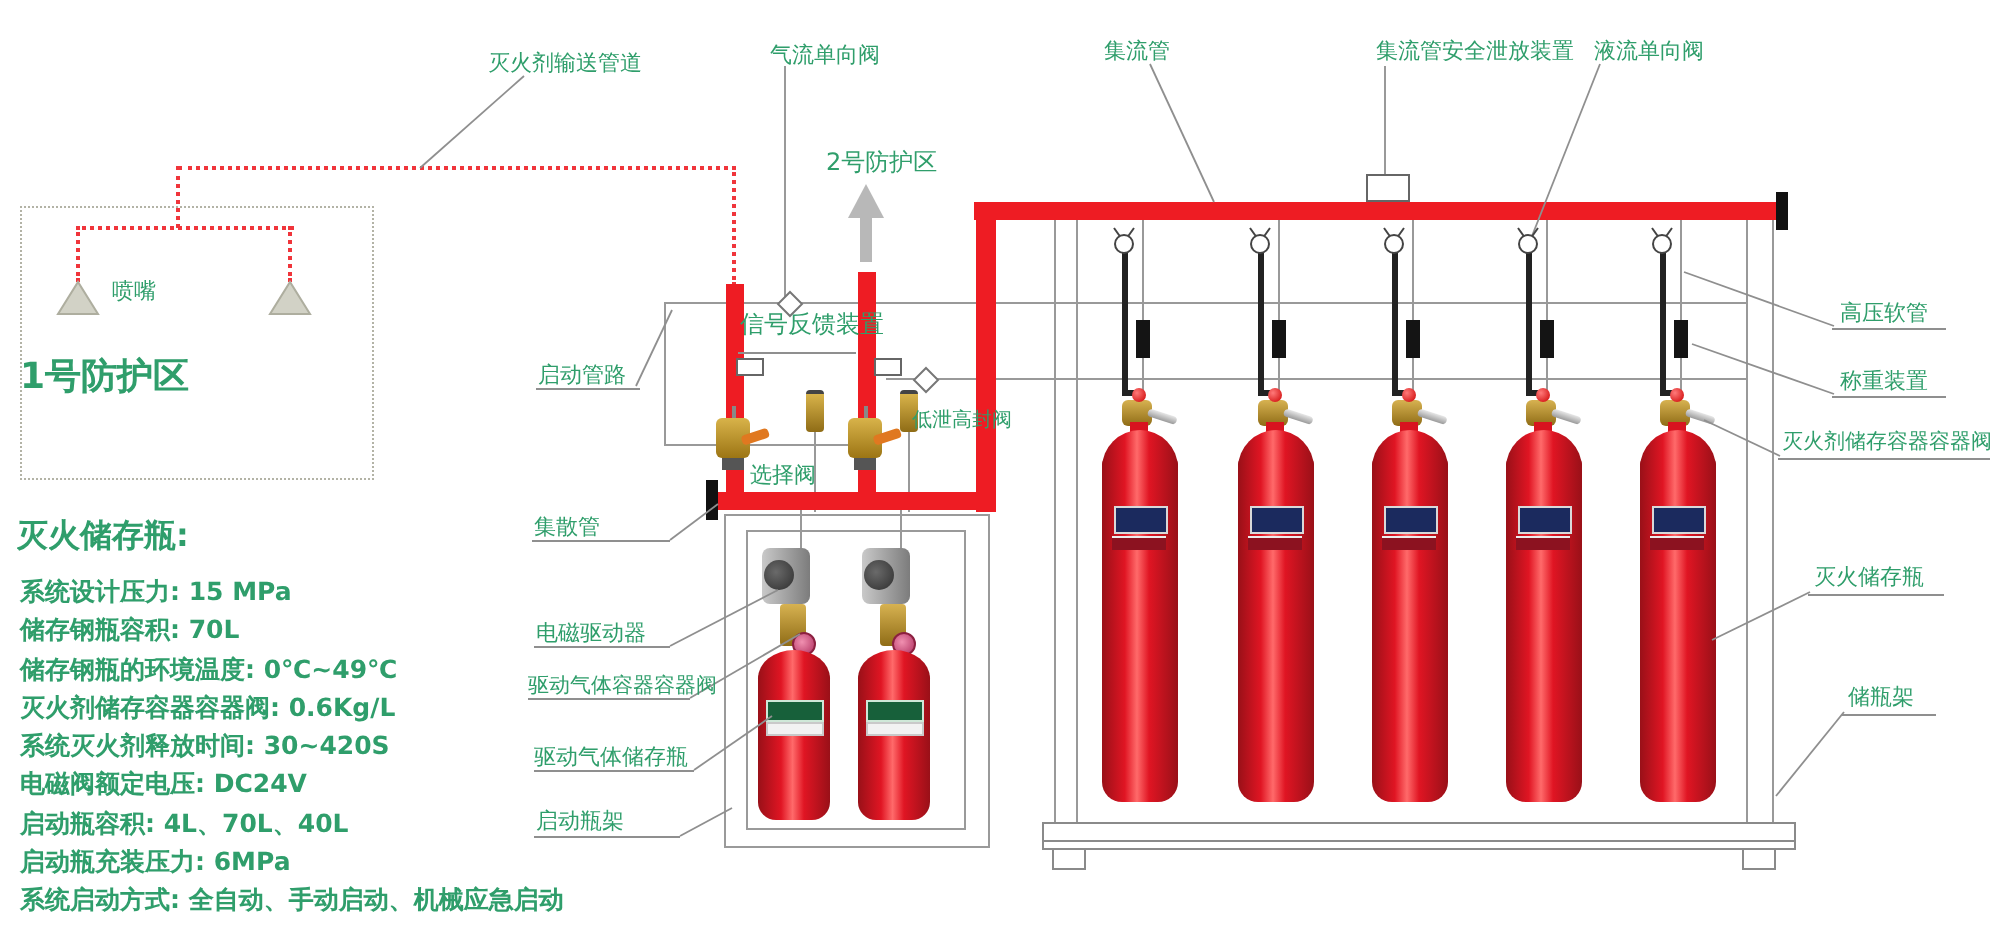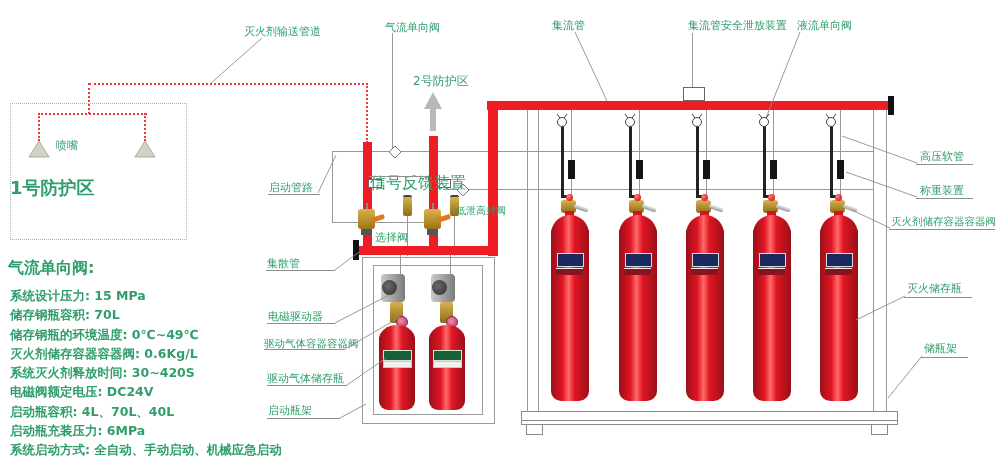--- a/index.html
+++ b/index.html
@@ -305,21 +305,21 @@
   </svg>
 
   <span class="lbl" style="left:244px;top:25px">灭火剂输送管道</span>
   <span class="lbl" style="left:385px;top:21px">气流单向阀</span>
   <span class="lbl" style="left:413px;top:75px;font-size:12px">2号防护区</span>
   <span class="lbl" style="left:552px;top:19px">集流管</span>
   <span class="lbl" style="left:688px;top:19px">集流管安全泄放装置</span>
   <span class="lbl" style="left:797px;top:19px">液流单向阀</span>
   <span class="lbl" style="left:56px;top:139px">喷嘴</span>
   <span class="lbl" style="left:269px;top:181px">启动管路</span>
-  <span class="lbl" style="left:370px;top:176px;font-size:16px">信号反馈装置</span>
+  <span class="lbl" style="left:370px;top:156px;font-size:12px">信号反馈装置</span>
   <span class="lbl" style="left:375px;top:231px">选择阀</span>
   <span class="lbl" style="left:456px;top:204px;font-size:10px">低泄高封阀</span>
   <span class="lbl" style="left:267px;top:257px">集散管</span>
   <span class="lbl" style="left:268px;top:310px">电磁驱动器</span>
   <span class="lbl" style="left:264px;top:337px;font-size:10.5px">驱动气体容器容器阀</span>
   <span class="lbl" style="left:267px;top:372px">驱动气体储存瓶</span>
   <span class="lbl" style="left:268px;top:404px">启动瓶架</span>
   <span class="lbl" style="left:920px;top:150px">高压软管</span>
   <span class="lbl" style="left:920px;top:184px">称重装置</span>
   <span class="lbl" style="left:891px;top:215px;font-size:10.5px">灭火剂储存容器容器阀</span>
@@ -332,21 +332,21 @@
   <div class="uline" style="left:267px;top:323px;width:68px"></div>
   <div class="uline" style="left:264px;top:349px;width:81px"></div>
   <div class="uline" style="left:267px;top:385px;width:80px"></div>
   <div class="uline" style="left:267px;top:418px;width:73px"></div>
   <div class="uline" style="left:916px;top:164px;width:57px"></div>
   <div class="uline" style="left:916px;top:198px;width:57px"></div>
   <div class="uline" style="left:889px;top:229px;width:106px"></div>
   <div class="uline" style="left:904px;top:297px;width:68px"></div>
   <div class="uline" style="left:921px;top:357px;width:47px"></div>
 
-  <div class="tech-title">气流单向阀:</div>
+  <div class="tech-title">灭火储存瓶:</div>
   <div class="tech-items">
       <div class="tech-item">系统设计压力: 15 MPa</div>
       <div class="tech-item">储存钢瓶容积: 70L</div>
       <div class="tech-item">储存钢瓶的环境温度: 0℃~49℃</div>
       <div class="tech-item">灭火剂储存容器容器阀: 0.6Kg/L</div>
       <div class="tech-item">系统灭火剂释放时间: 30~420S</div>
       <div class="tech-item">电磁阀额定电压: DC24V</div>
       <div class="tech-item">启动瓶容积: 4L、70L、40L</div>
       <div class="tech-item">启动瓶充装压力: 6MPa</div>
       <div class="tech-item">系统启动方式: 全自动、手动启动、机械应急启动</div>

